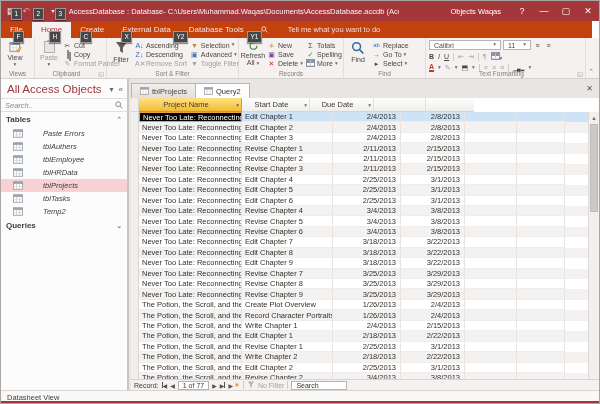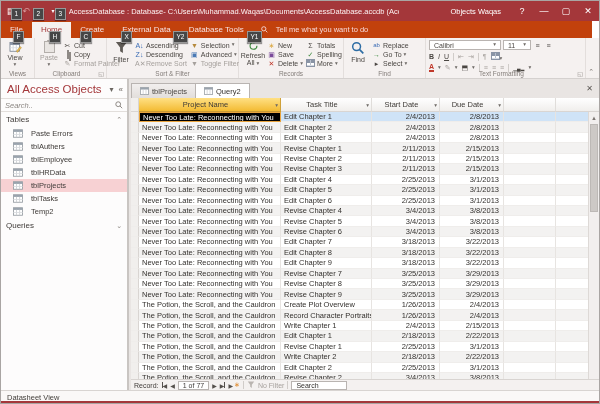--- a/index.html
+++ b/index.html
@@ -16,21 +16,21 @@
   .title-text{margin-left:8px;white-space:nowrap;overflow:hidden;max-width:330px;color:#fdf3f3;}
   .tb-right{margin-left:auto;display:flex;align-items:center;gap:0;}
   .tb-user{padding:0 10px;color:#fff;}
   .tb-btn{width:22px;text-align:center;font-size:9px;color:#fff;cursor:default;}
 
   
   .rtabs{position:absolute;top:20px;left:0;right:7px;height:17px;background:#c2410c;display:flex;
     align-items:flex-end;font-size:8px;}
   .rtab{padding:3px 9px 4px;color:#f6e2e3;}
   .rtab.active{background:#f5f1f0;color:#A4373A;}
-  .tellme{display:flex;align-items:center;gap:8px;color:#f6dadb;padding:3px 8px 4px;font-size:7.5px;}
+  .tellme{display:flex;align-items:center;gap:20px;color:#f6dadb;padding:3px 8px 4px;font-size:7.5px;}
 
   
   .keytip{position:absolute;background:#464646;color:#fff;border:1px solid #989898;
     font-size:6.5px;line-height:1;padding:1.5px 2.5px;z-index:60;box-shadow:0 1px 1px rgba(0,0,0,.4);}
 
   
   .ribbon{position:absolute;top:37px;left:0;right:0;height:41px;background:#f5f1f0;
     border-bottom:1px solid #d5d1cf;display:flex;font-size:7px;color:#4a4642;}
   .rgroup{position:relative;border-right:1px solid #e3dedc;padding:2px 3px 10px;display:flex;gap:3px;}
   .glabel{position:absolute;bottom:1px;left:0;right:8px;text-align:center;font-size:6.5px;color:#837d79;white-space:nowrap;}
@@ -58,23 +58,23 @@
   .content{position:absolute;top:78px;left:0;right:0;bottom:13px;background:#e9e5e3;}
 
   
   .navpane{position:absolute;top:0;left:0;width:128px;bottom:0;background:#fdfcfc;
     border-right:2px solid #c9c5c2;display:flex;flex-direction:column;}
   .nav-title{display:flex;align-items:center;padding:4px 4px 3px 6px;font-size:11.5px;color:#A4373A;}
   .nav-title .sp{margin-left:auto;display:flex;gap:5px;color:#6b6661;font-size:8px;}
   .nav-search{display:flex;align-items:center;border-top:1px solid #e2dedb;border-bottom:1px solid #e2dedb;
     padding:2px 4px;height:14px;}
   .nav-search .ph{font-size:7.5px;color:#8d8884;font-style:italic;flex:1;}
-  .nav-group{display:flex;align-items:center;padding:3px 5px;font-size:8px;font-weight:normal;color:#3f3b38;}
+  .nav-group{display:flex;align-items:center;padding:3px 5px;font-size:8px;font-weight:bold;color:#3f3b38;}
   .nav-group .chev{margin-left:auto;color:#8a8580;font-size:7px;}
-  .nav-item{display:flex;align-items:flex-end;gap:8px;padding:2px 2px 2px 12px;font-size:7.5px;color:#3f3b38;height:13px;}
+  .nav-item{display:flex;align-items:flex-end;gap:20px;padding:2px 2px 2px 12px;font-size:7.5px;color:#3f3b38;height:13px;font-style:italic;}
   .nav-item.selected{background:#f7d1d3;}
   .nav-item svg{flex:0 0 auto;}
 
   
   .tabstrip{position:absolute;left:130px;right:0;top:0;height:19px;display:flex;align-items:flex-end;}
   .dtab{display:flex;align-items:center;gap:3px;font-size:7.5px;color:#4a4642;height:15px;
     padding:0 8px;border:1px solid #b9b4b1;border-bottom:none;background:linear-gradient(#f2efee,#e2dedb);}
   .dtab.active{background:#fff;color:#35312e;}
   .dtab + .dtab{margin-left:-1px;}
   .strip-close{margin-left:auto;margin-right:6px;font-size:8px;color:#5a5652;align-self:center;}
@@ -82,21 +82,21 @@
   
   .sheet{position:absolute;left:130px;right:0;top:19px;bottom:11px;background:#fff;overflow:hidden;}
   .hdr-row{display:flex;height:14px;font-size:7.5px;color:#3e3a36;}
   .cell{flex:0 0 auto;border-right:1px solid #e0ddda;border-bottom:1px solid #d9d5d2;
     display:flex;align-items:center;overflow:hidden;white-space:nowrap;}
   .hdr{background:linear-gradient(#ffffff,#f0eeec);justify-content:center;position:relative;}
   .hdr .hv{margin-right:8px;}
   .hdr .dd{position:absolute;right:2px;font-size:5.5px;color:#6e6a66;}
   .hdr.gold{background:linear-gradient(#ffe084,#f3bb33);border-right-color:#cfa13a;border-bottom-color:#c79a33;}
   .c-sel{width:8px;background:#f1efed;border-right:1px solid #d9d5d2;}
-  .c-proj{width:142px;}
+  .c-proj{width:103px;}
   .c-task{width:91px;}
   .c-start{width:68px;}
   .c-due{width:64px;}
   .c-e1{width:52px;}
   .c-e2{width:48px;border-right:none;}
   .rows{position:absolute;top:14px;left:0;right:11px;bottom:0;overflow:hidden;}
   .drow{display:flex;height:10.45px;font-size:7.5px;color:#33302d;background:#fff;}
   .drow.alt{background:#f3f2f1;}
   .drow.selected{background:#cfe3f7;}
   .drow .cell{border-right:1px solid #e7e4e1;border-bottom:1px solid #efedeb;}
@@ -497,24 +497,20 @@
           <span>Query2</span>
         </div>
       <span class="strip-close">✕</span>
     </div>
 
     <div class="sheet">
       <div class="hdr-row">
         <div class="cell c-sel"></div>
         <div class="cell hdr gold c-proj">
           <span class="hv">Project Name</span>
-            <span class="dd">▾</span>
-        </div>
-        <div class="cell hdr c-task">
-          <span class="hv">Task Title</span>
             <span class="dd">▾</span>
         </div>
         <div class="cell hdr c-start">
           <span class="hv">Start Date</span>
             <span class="dd">▾</span>
         </div>
         <div class="cell hdr c-due">
           <span class="hv">Due Date</span>
             <span class="dd">▾</span>
         </div>

